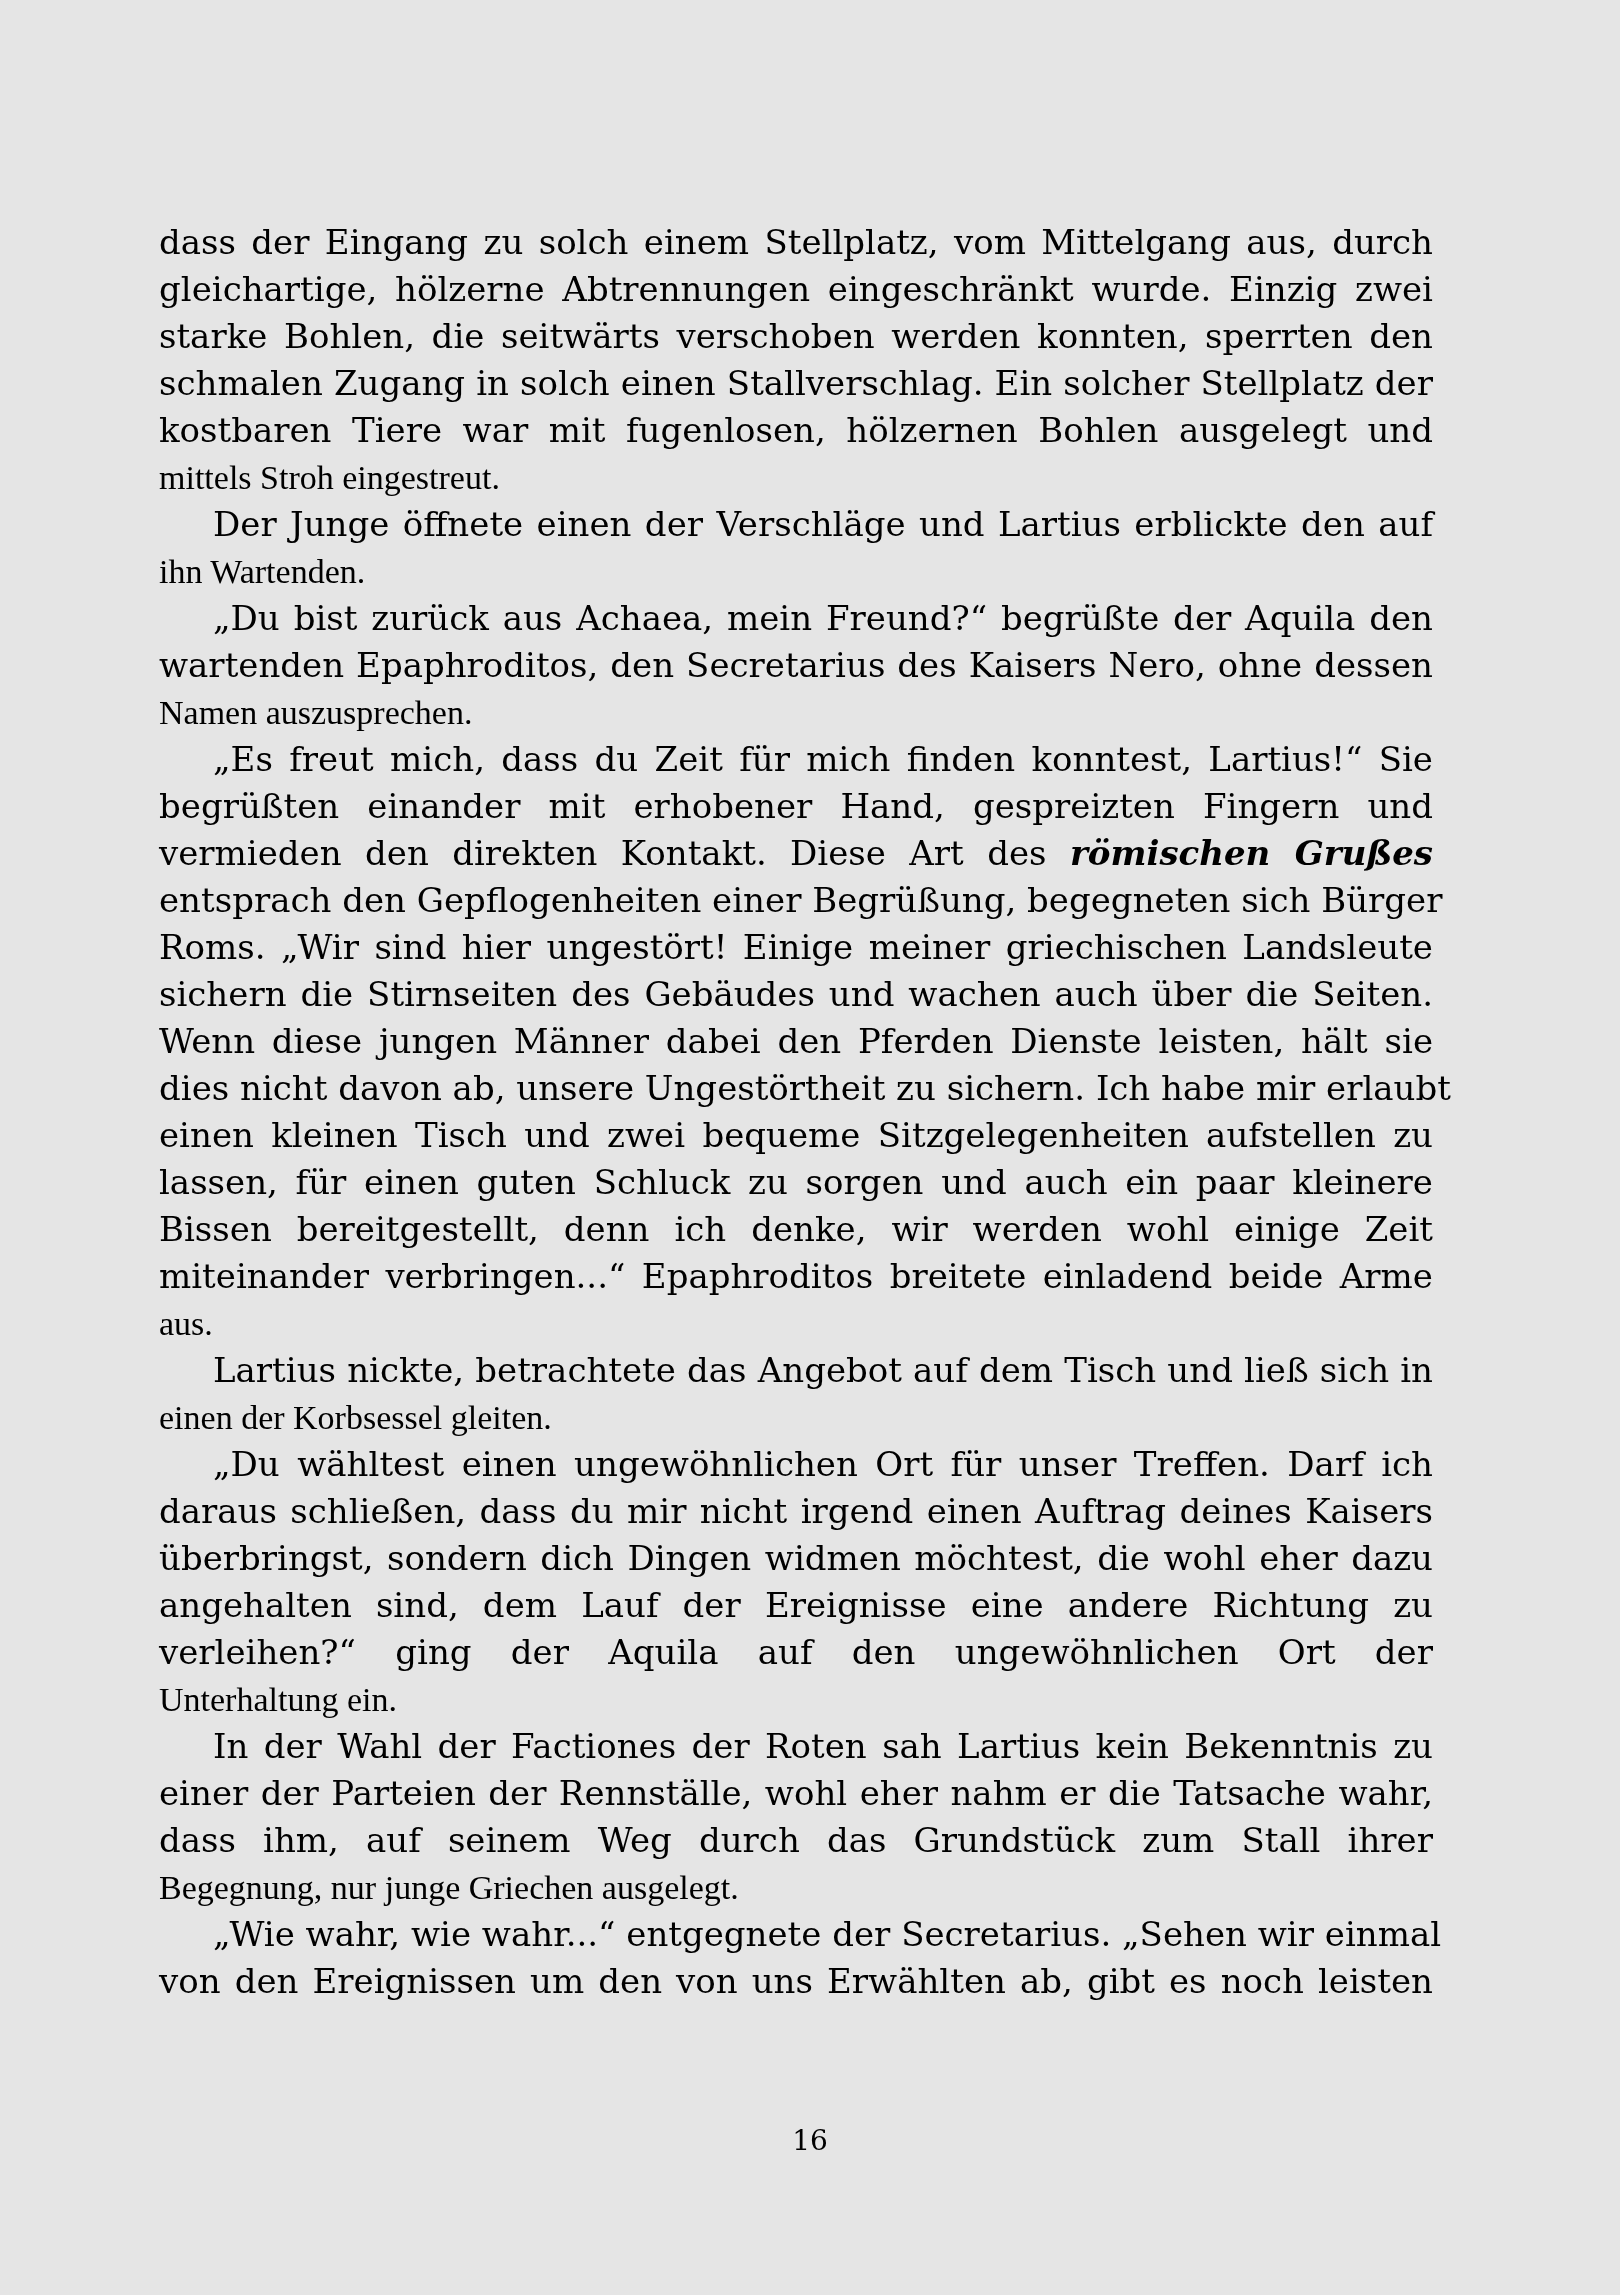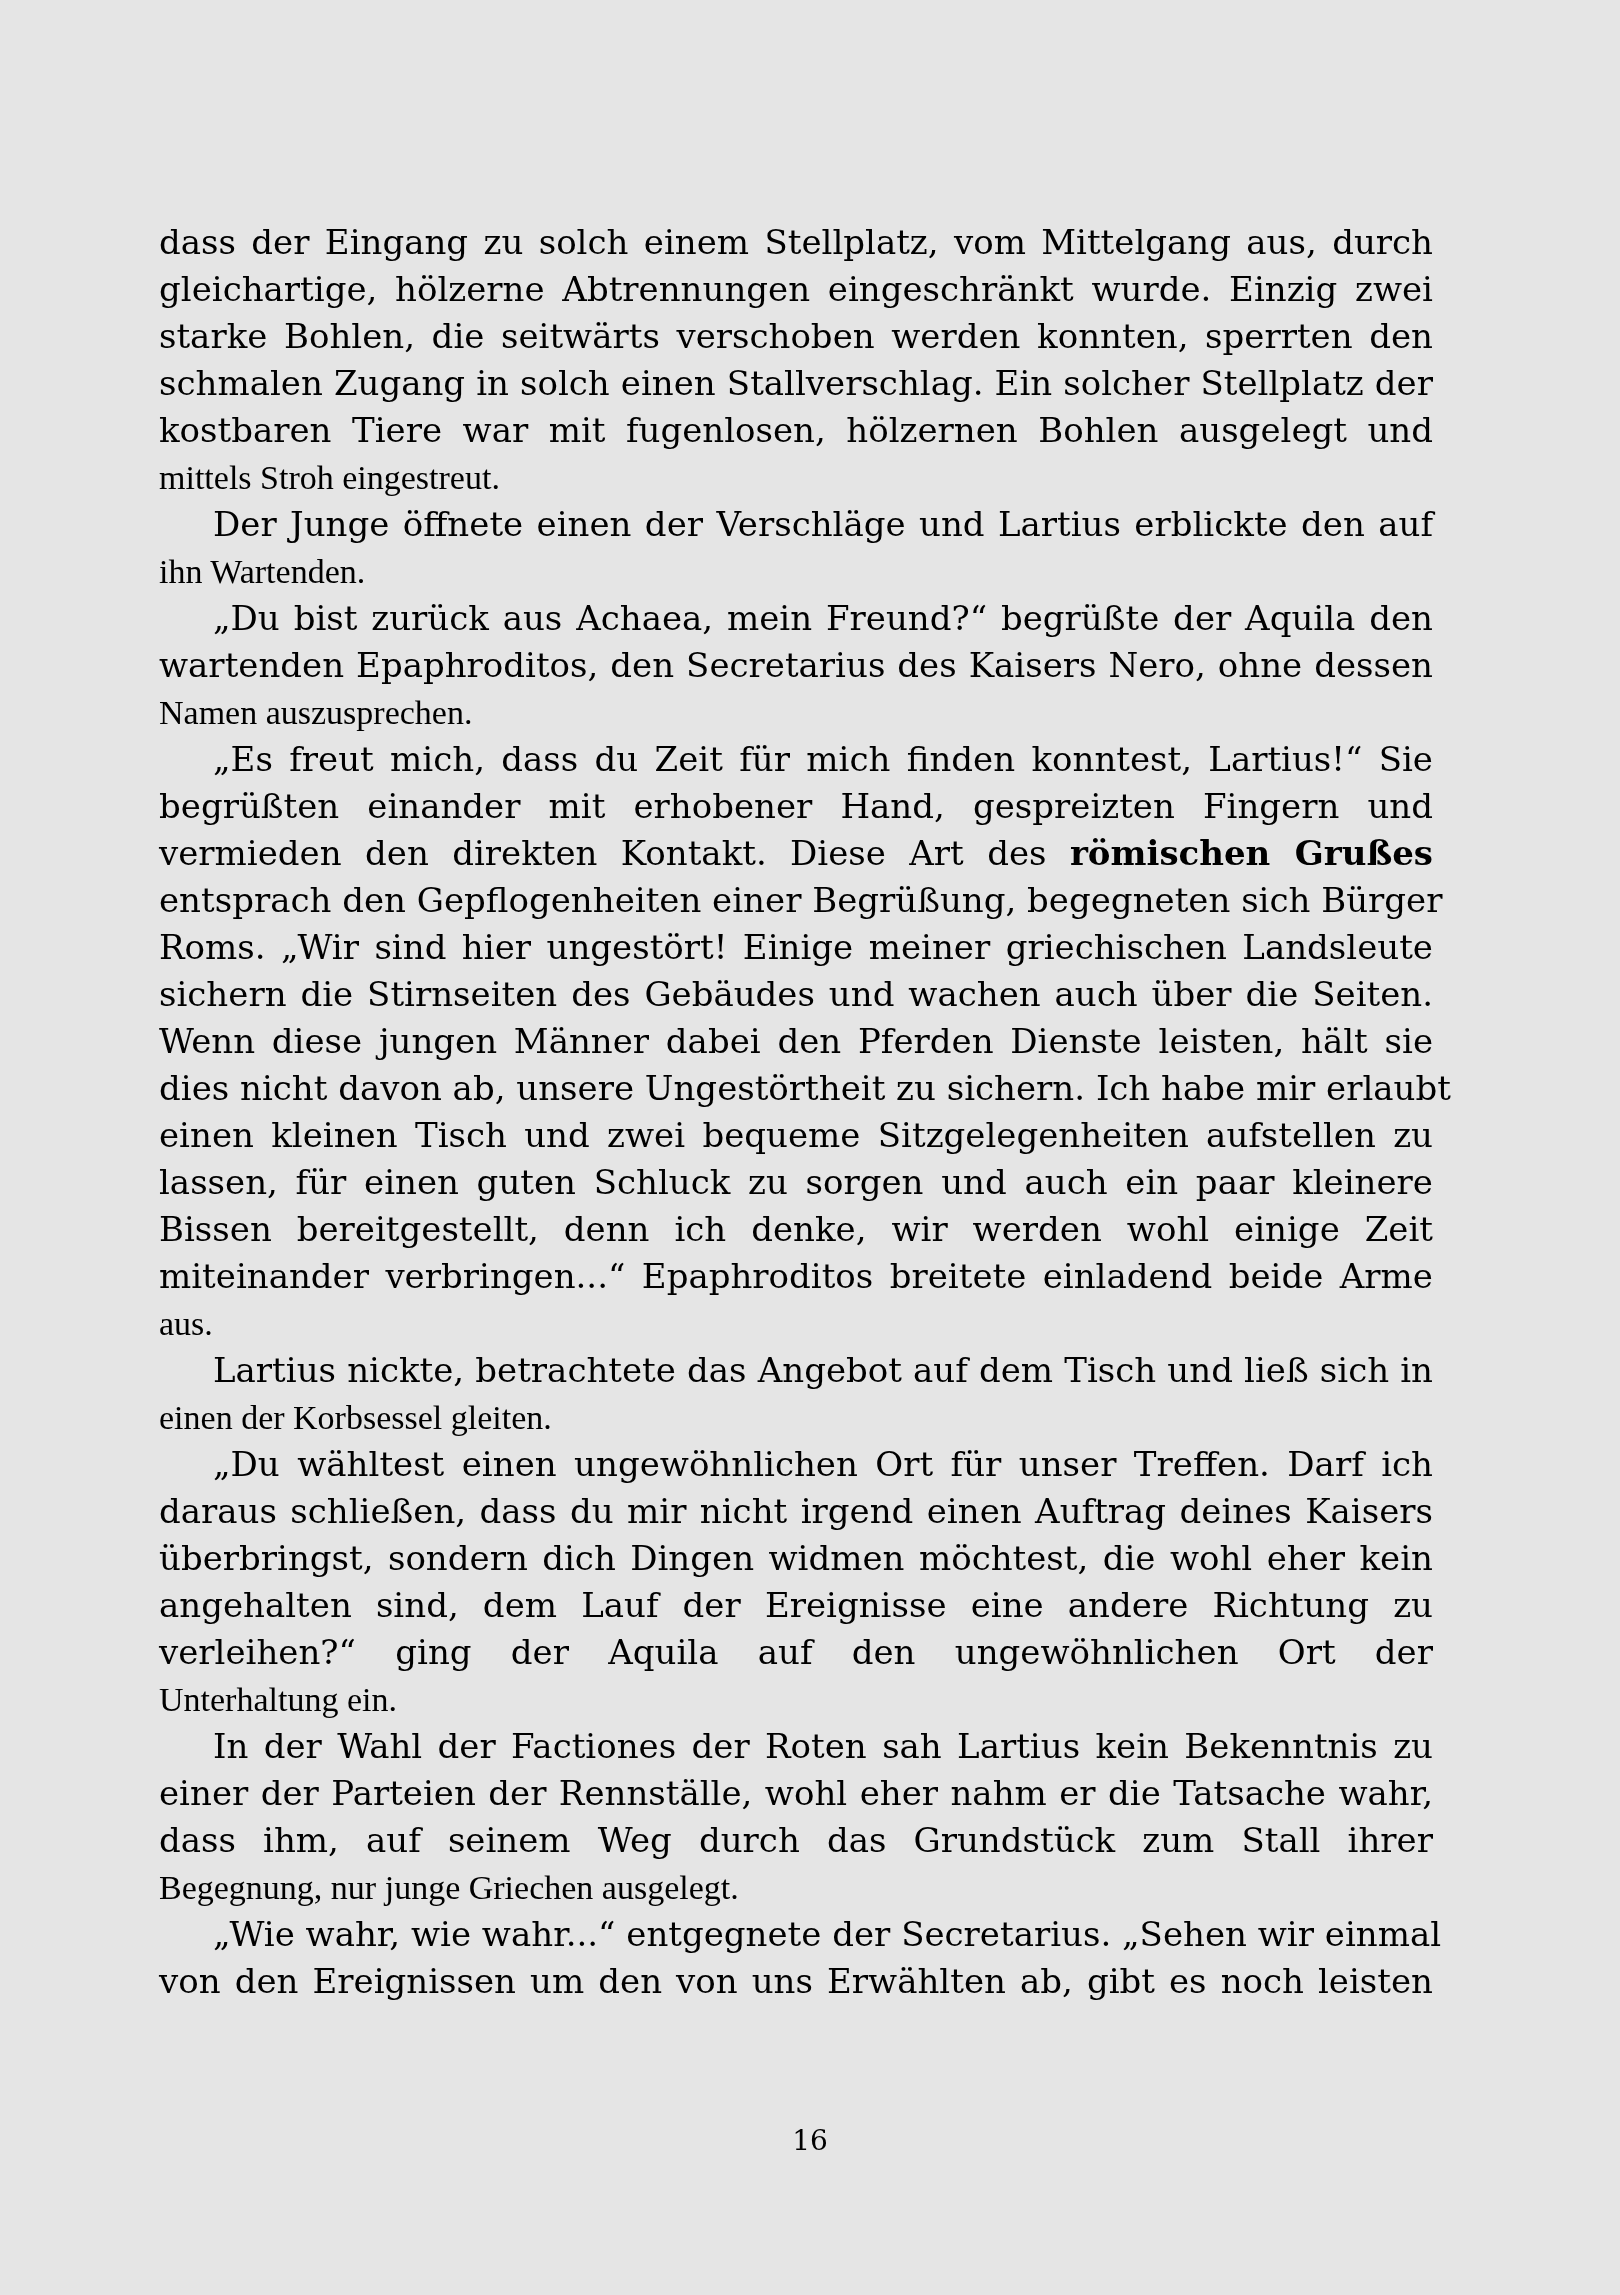--- a/index.html
+++ b/index.html
@@ -11,21 +11,21 @@
     position: absolute; left: 159px; top: 219px; width: 1274px;
     font-family: "DejaVu Serif", "Liberation Serif", serif;
     font-size: 34px; line-height: 47px; color: #000000;
   }
   .line {
     display: block; height: 47px; white-space: nowrap; overflow: visible;
     text-align: justify; text-align-last: justify;
   }
   .line.last { text-align: left; text-align-last: left; font-family: Liberation Serif, serif; }
   .line.indent { padding-left: 54px; }
-  .em { font-weight: bold; }
+  .em { font-style: italic; font-weight: bold; }
   .page-number {
     position: absolute; left: 0; width: 1620px; top: 2118px; text-align: center;
     font-family: "DejaVu Serif", "Liberation Serif", serif; font-size: 28px; line-height: 46px; color: #000;
   }
 </style>
 </head>
 <body>
 
 <div class="page">
   <div class="text-block">
@@ -67,21 +67,21 @@
     </div>
 
     <div>
       <span class="line indent">Lartius nickte, betrachtete das Angebot auf dem Tisch und ließ sich in</span>
       <span class="line last">einen der Korbsessel gleiten.</span>
     </div>
 
     <div>
       <span class="line indent">„Du wähltest einen ungewöhnlichen Ort für unser Treffen. Darf ich</span>
       <span class="line">daraus schließen, dass du mir nicht irgend einen Auftrag deines Kaisers</span>
-      <span class="line">überbringst, sondern dich Dingen widmen möchtest, die wohl eher kein</span>
+      <span class="line">überbringst, sondern dich Dingen widmen möchtest, die wohl eher dazu</span>
       <span class="line">angehalten sind, dem Lauf der Ereignisse eine andere Richtung zu</span>
       <span class="line">verleihen?“ ging der Aquila auf den ungewöhnlichen Ort der</span>
       <span class="line last">Unterhaltung ein.</span>
     </div>
 
     <div>
       <span class="line indent">In der Wahl der Factiones der Roten sah Lartius kein Bekenntnis zu</span>
       <span class="line">einer der Parteien der Rennställe, wohl eher nahm er die Tatsache wahr,</span>
       <span class="line">dass ihm, auf seinem Weg durch das Grundstück zum Stall ihrer</span>
       <span class="line last">Begegnung, nur junge Griechen ausgelegt.</span>

